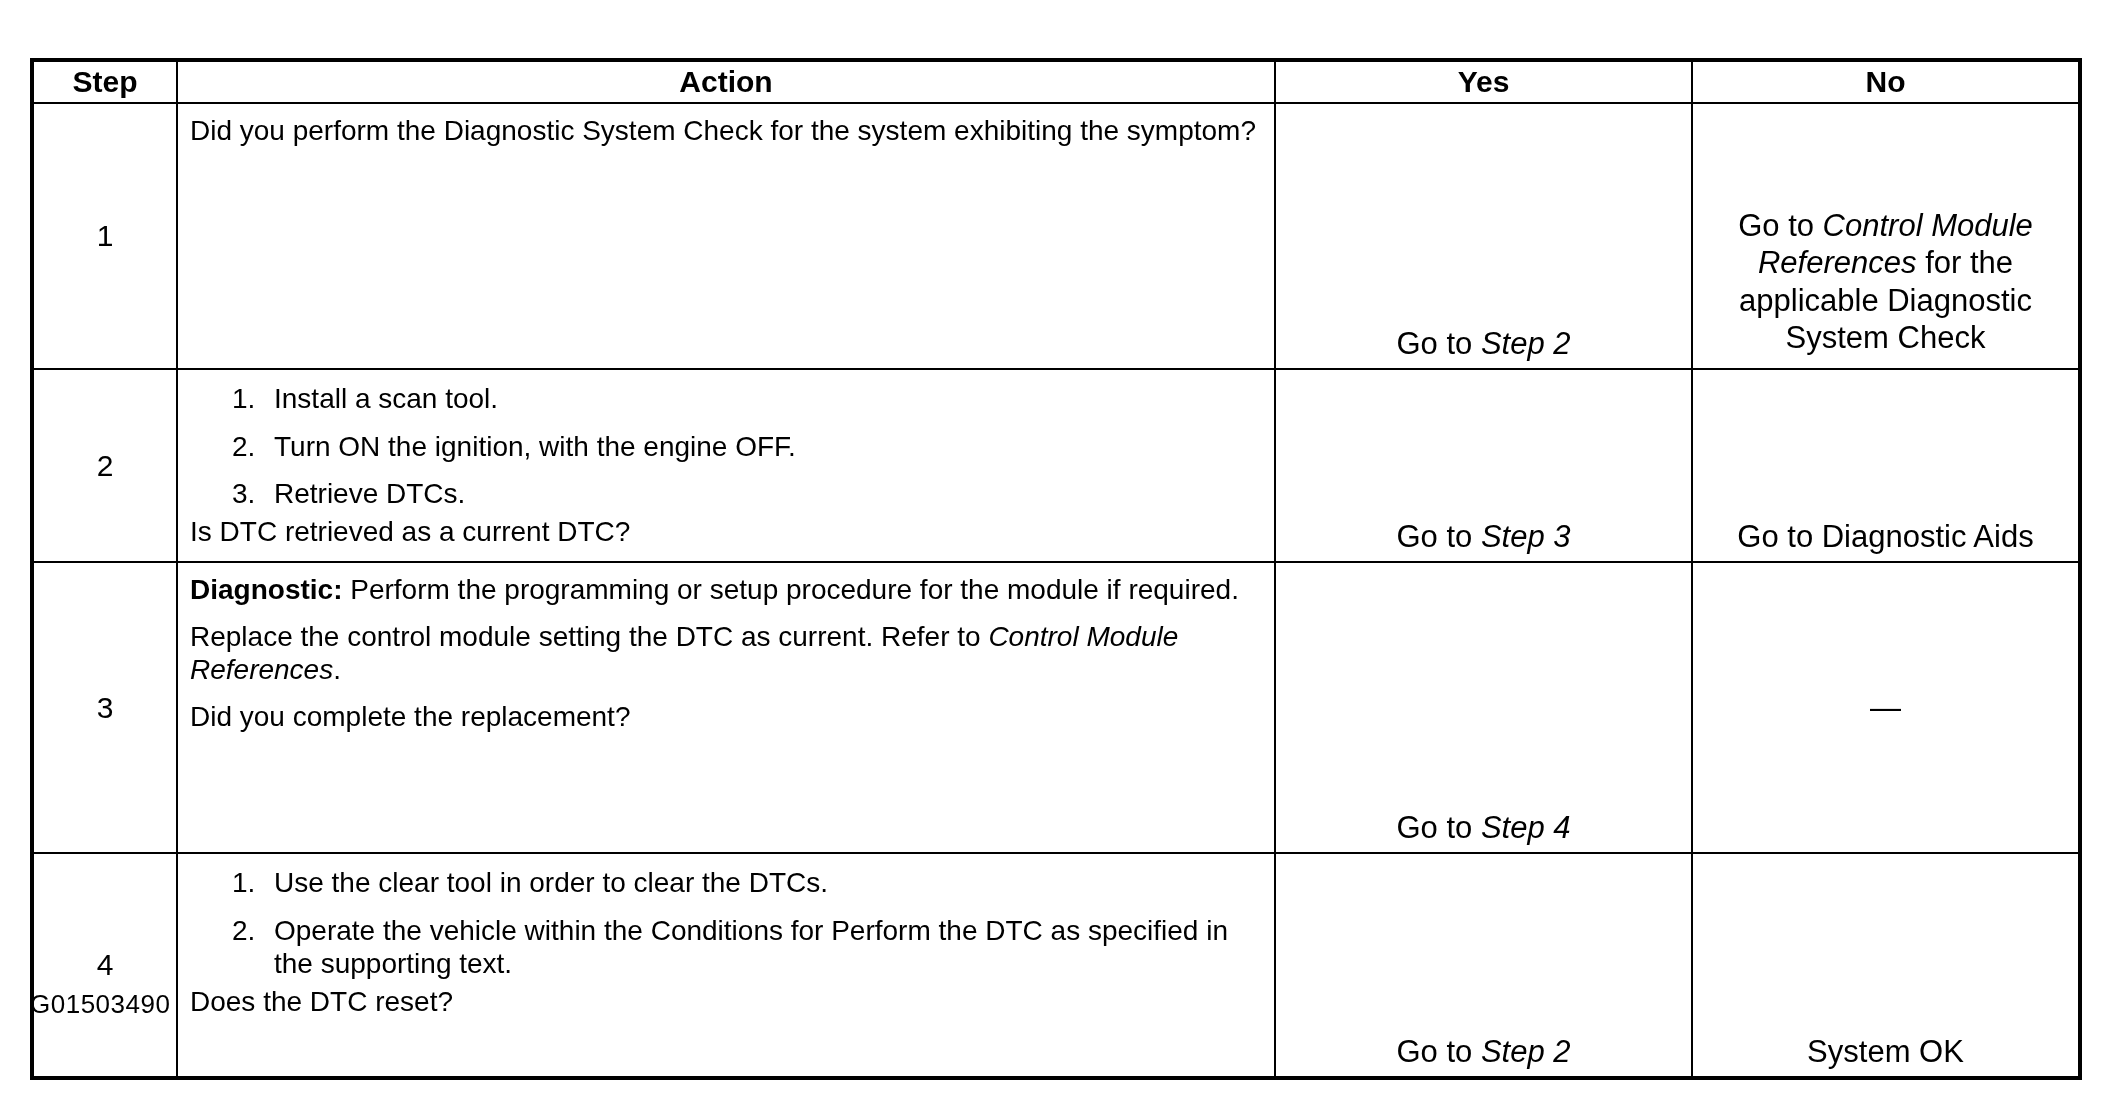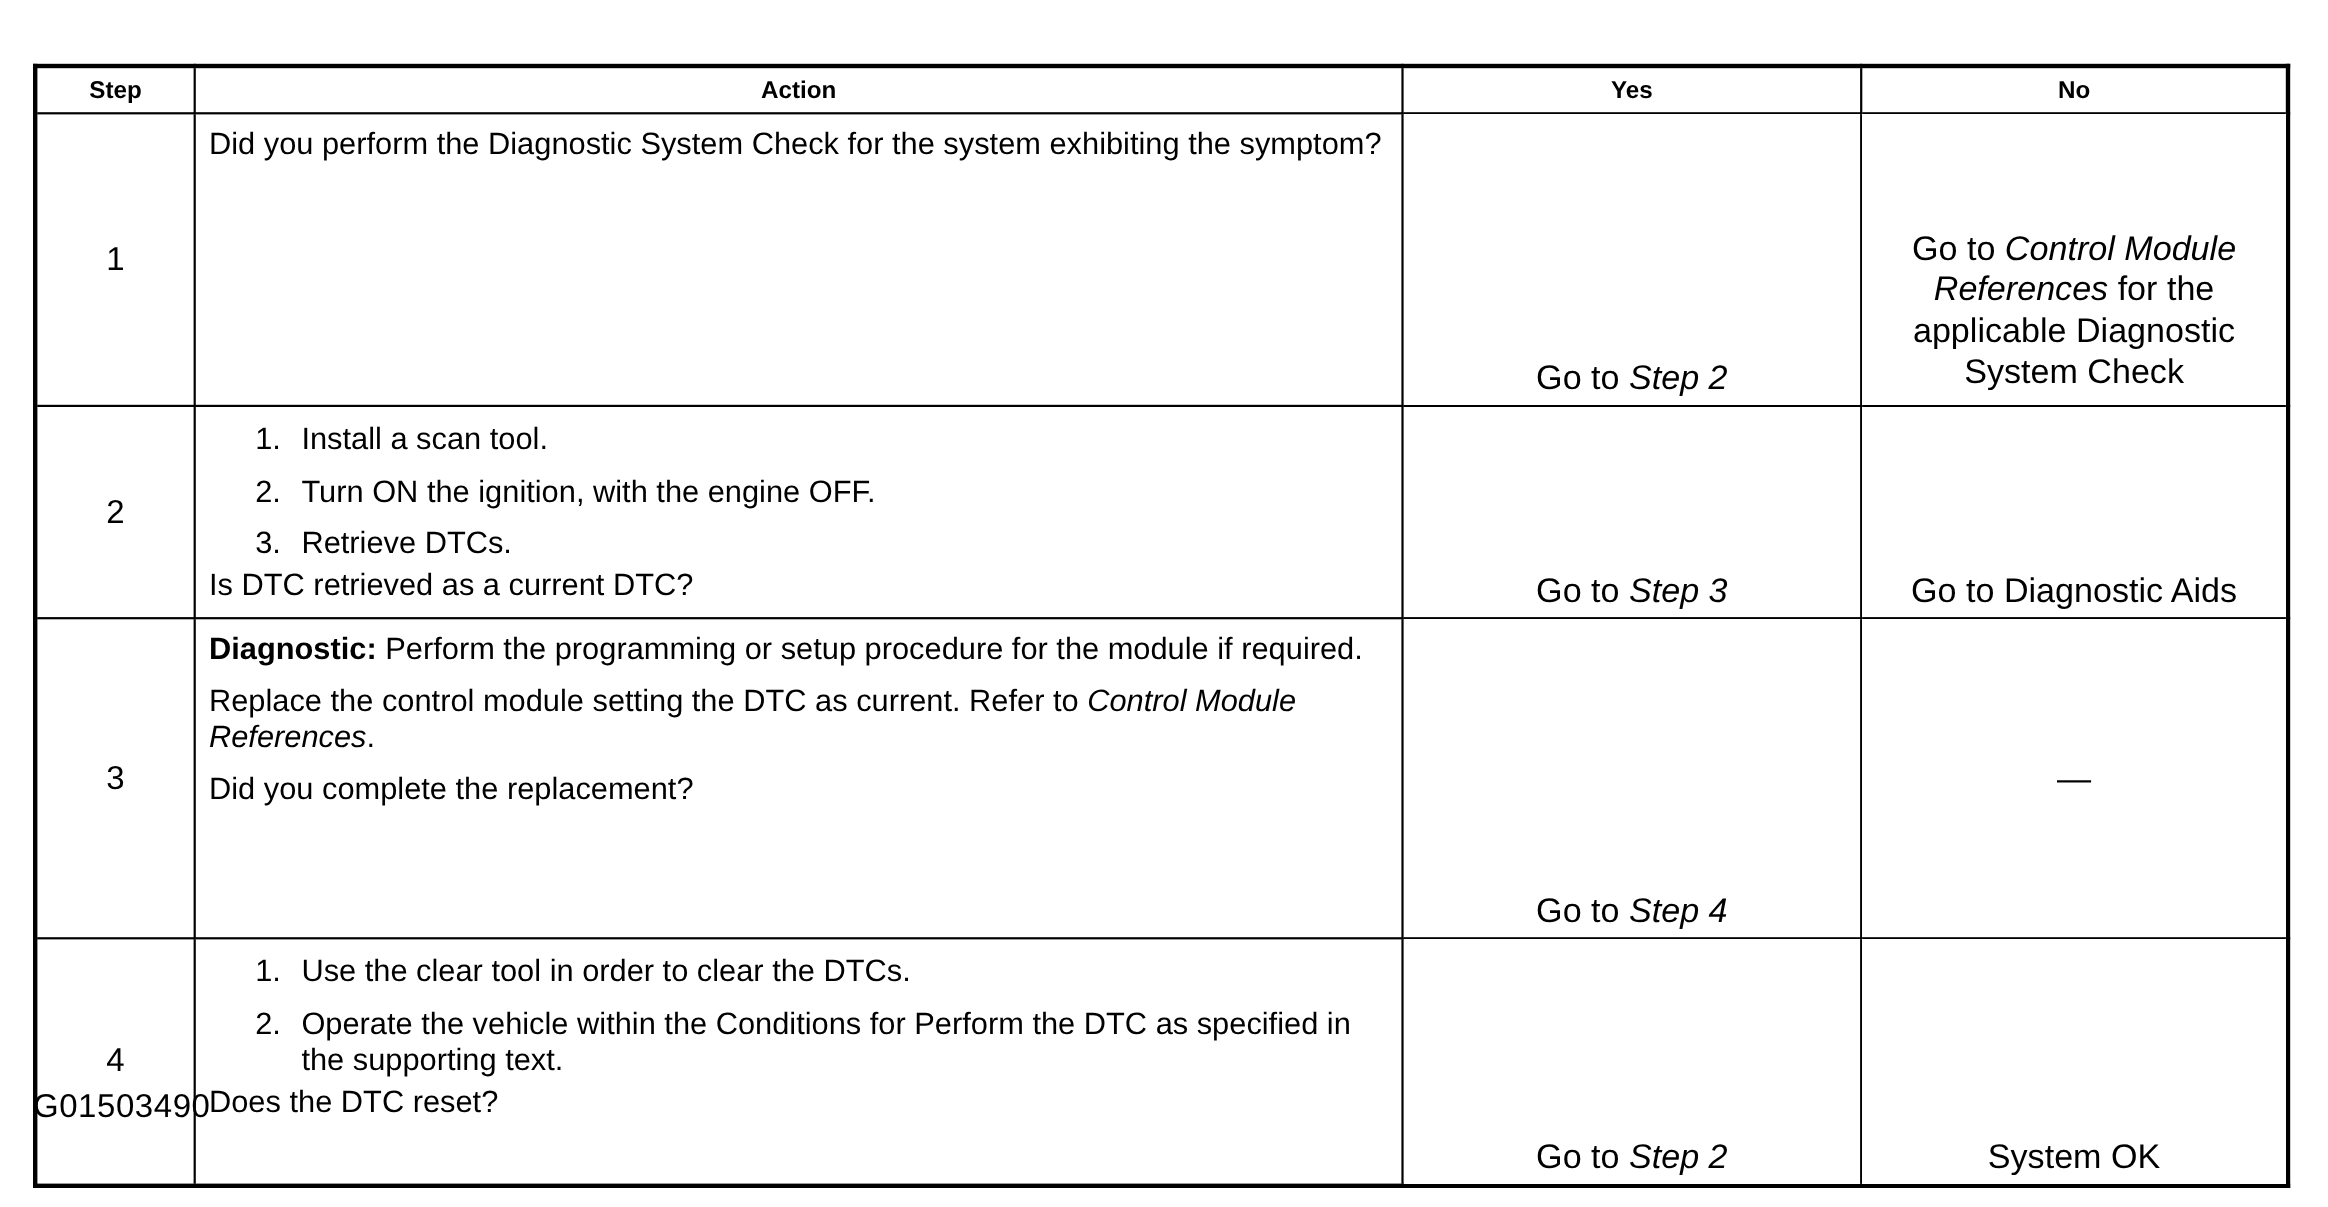--- a/index.html
+++ b/index.html
@@ -49,21 +49,21 @@
 
   
   .diag-table {
     border: 4px solid #000;
   }
 
   thead th {
     border-bottom-width: 4px;
     text-align: center;
     font-weight: bold;
-    font-size: 22px;
+    font-size: 30px;
     height: 40px;
     line-height: 40px;
     padding: 0 4px;
   }
 
   tbody tr > td {
     border-top-width: 3px;
     border-bottom-width: 3px;
   }
 
@@ -147,21 +147,21 @@
   tr.row-1 td { height: 240px; }
   tr.row-2 td { height: 167px; }
   tr.row-3 td { height: 265px; }
   tr.row-4 td { height: 198px; }
 
   
   .figure-code {
     position: absolute;
     left: 30px;
     top: 989px;
-    font-size: 30px;
+    font-size: 26px;
     letter-spacing: 0.5px;
   }
 </style>
 </head>
 <body>
 
 <div class="sheet">
 
   <table class="diag-table">
     <colgroup>

